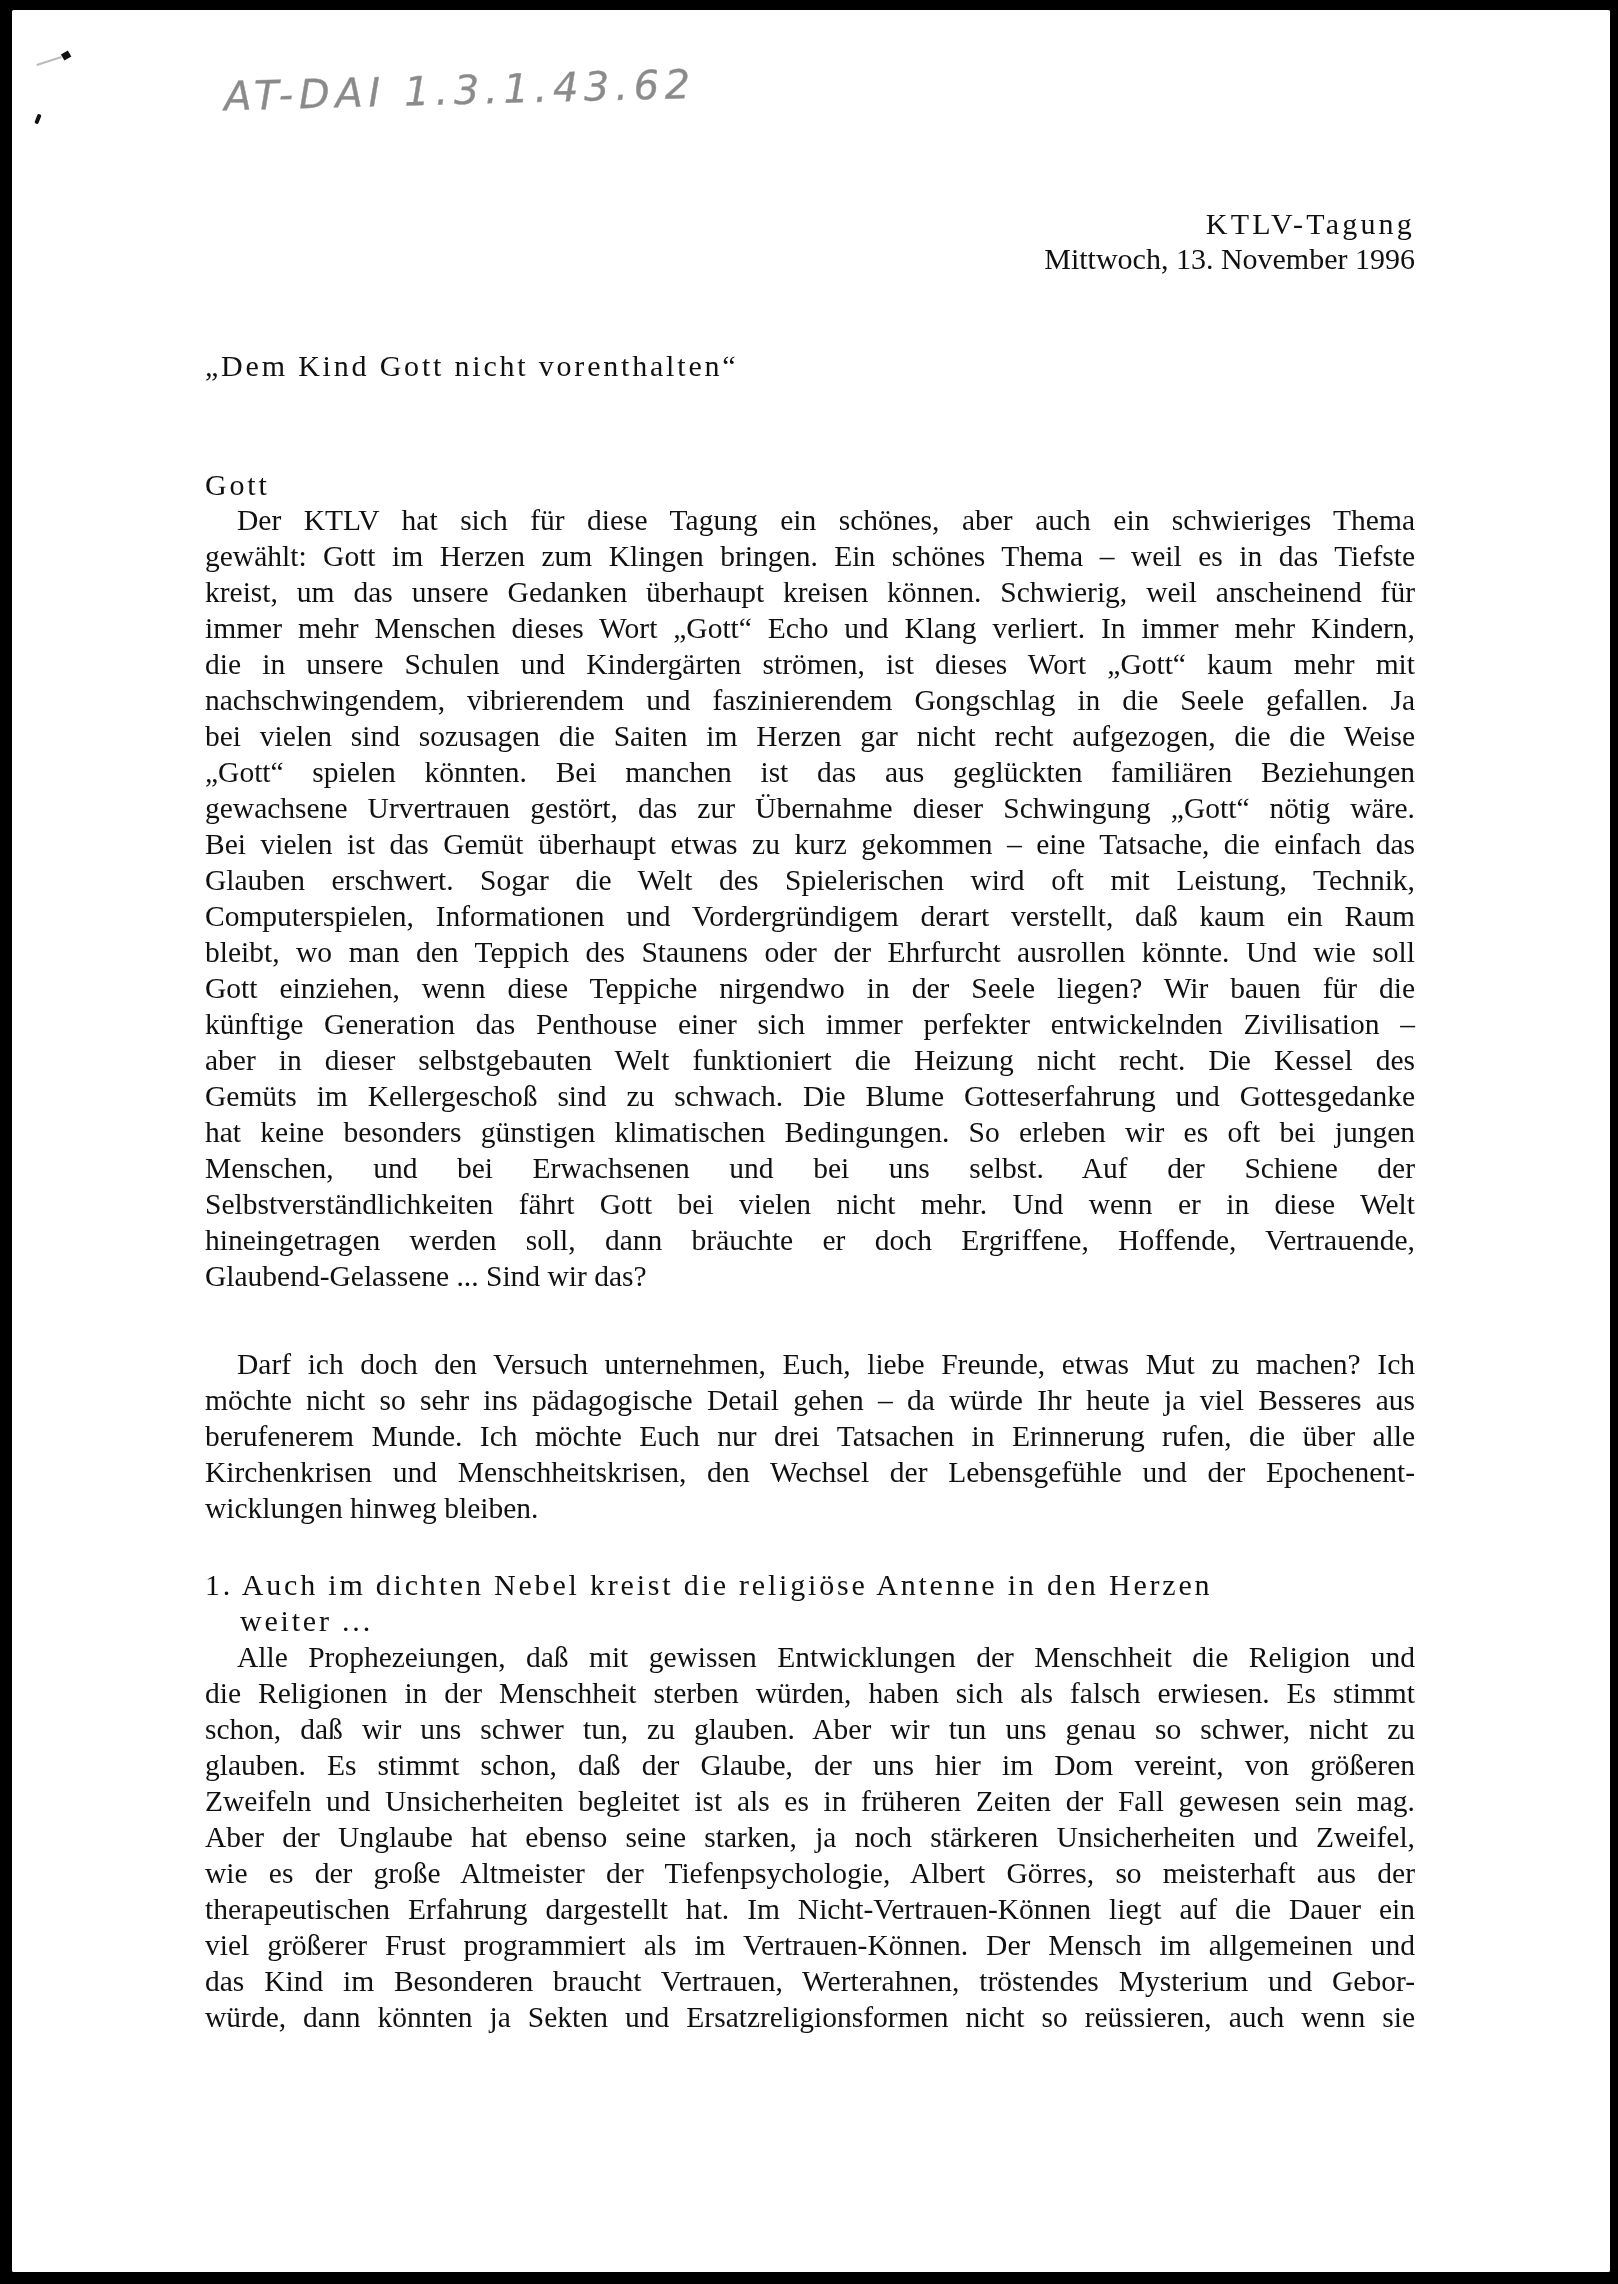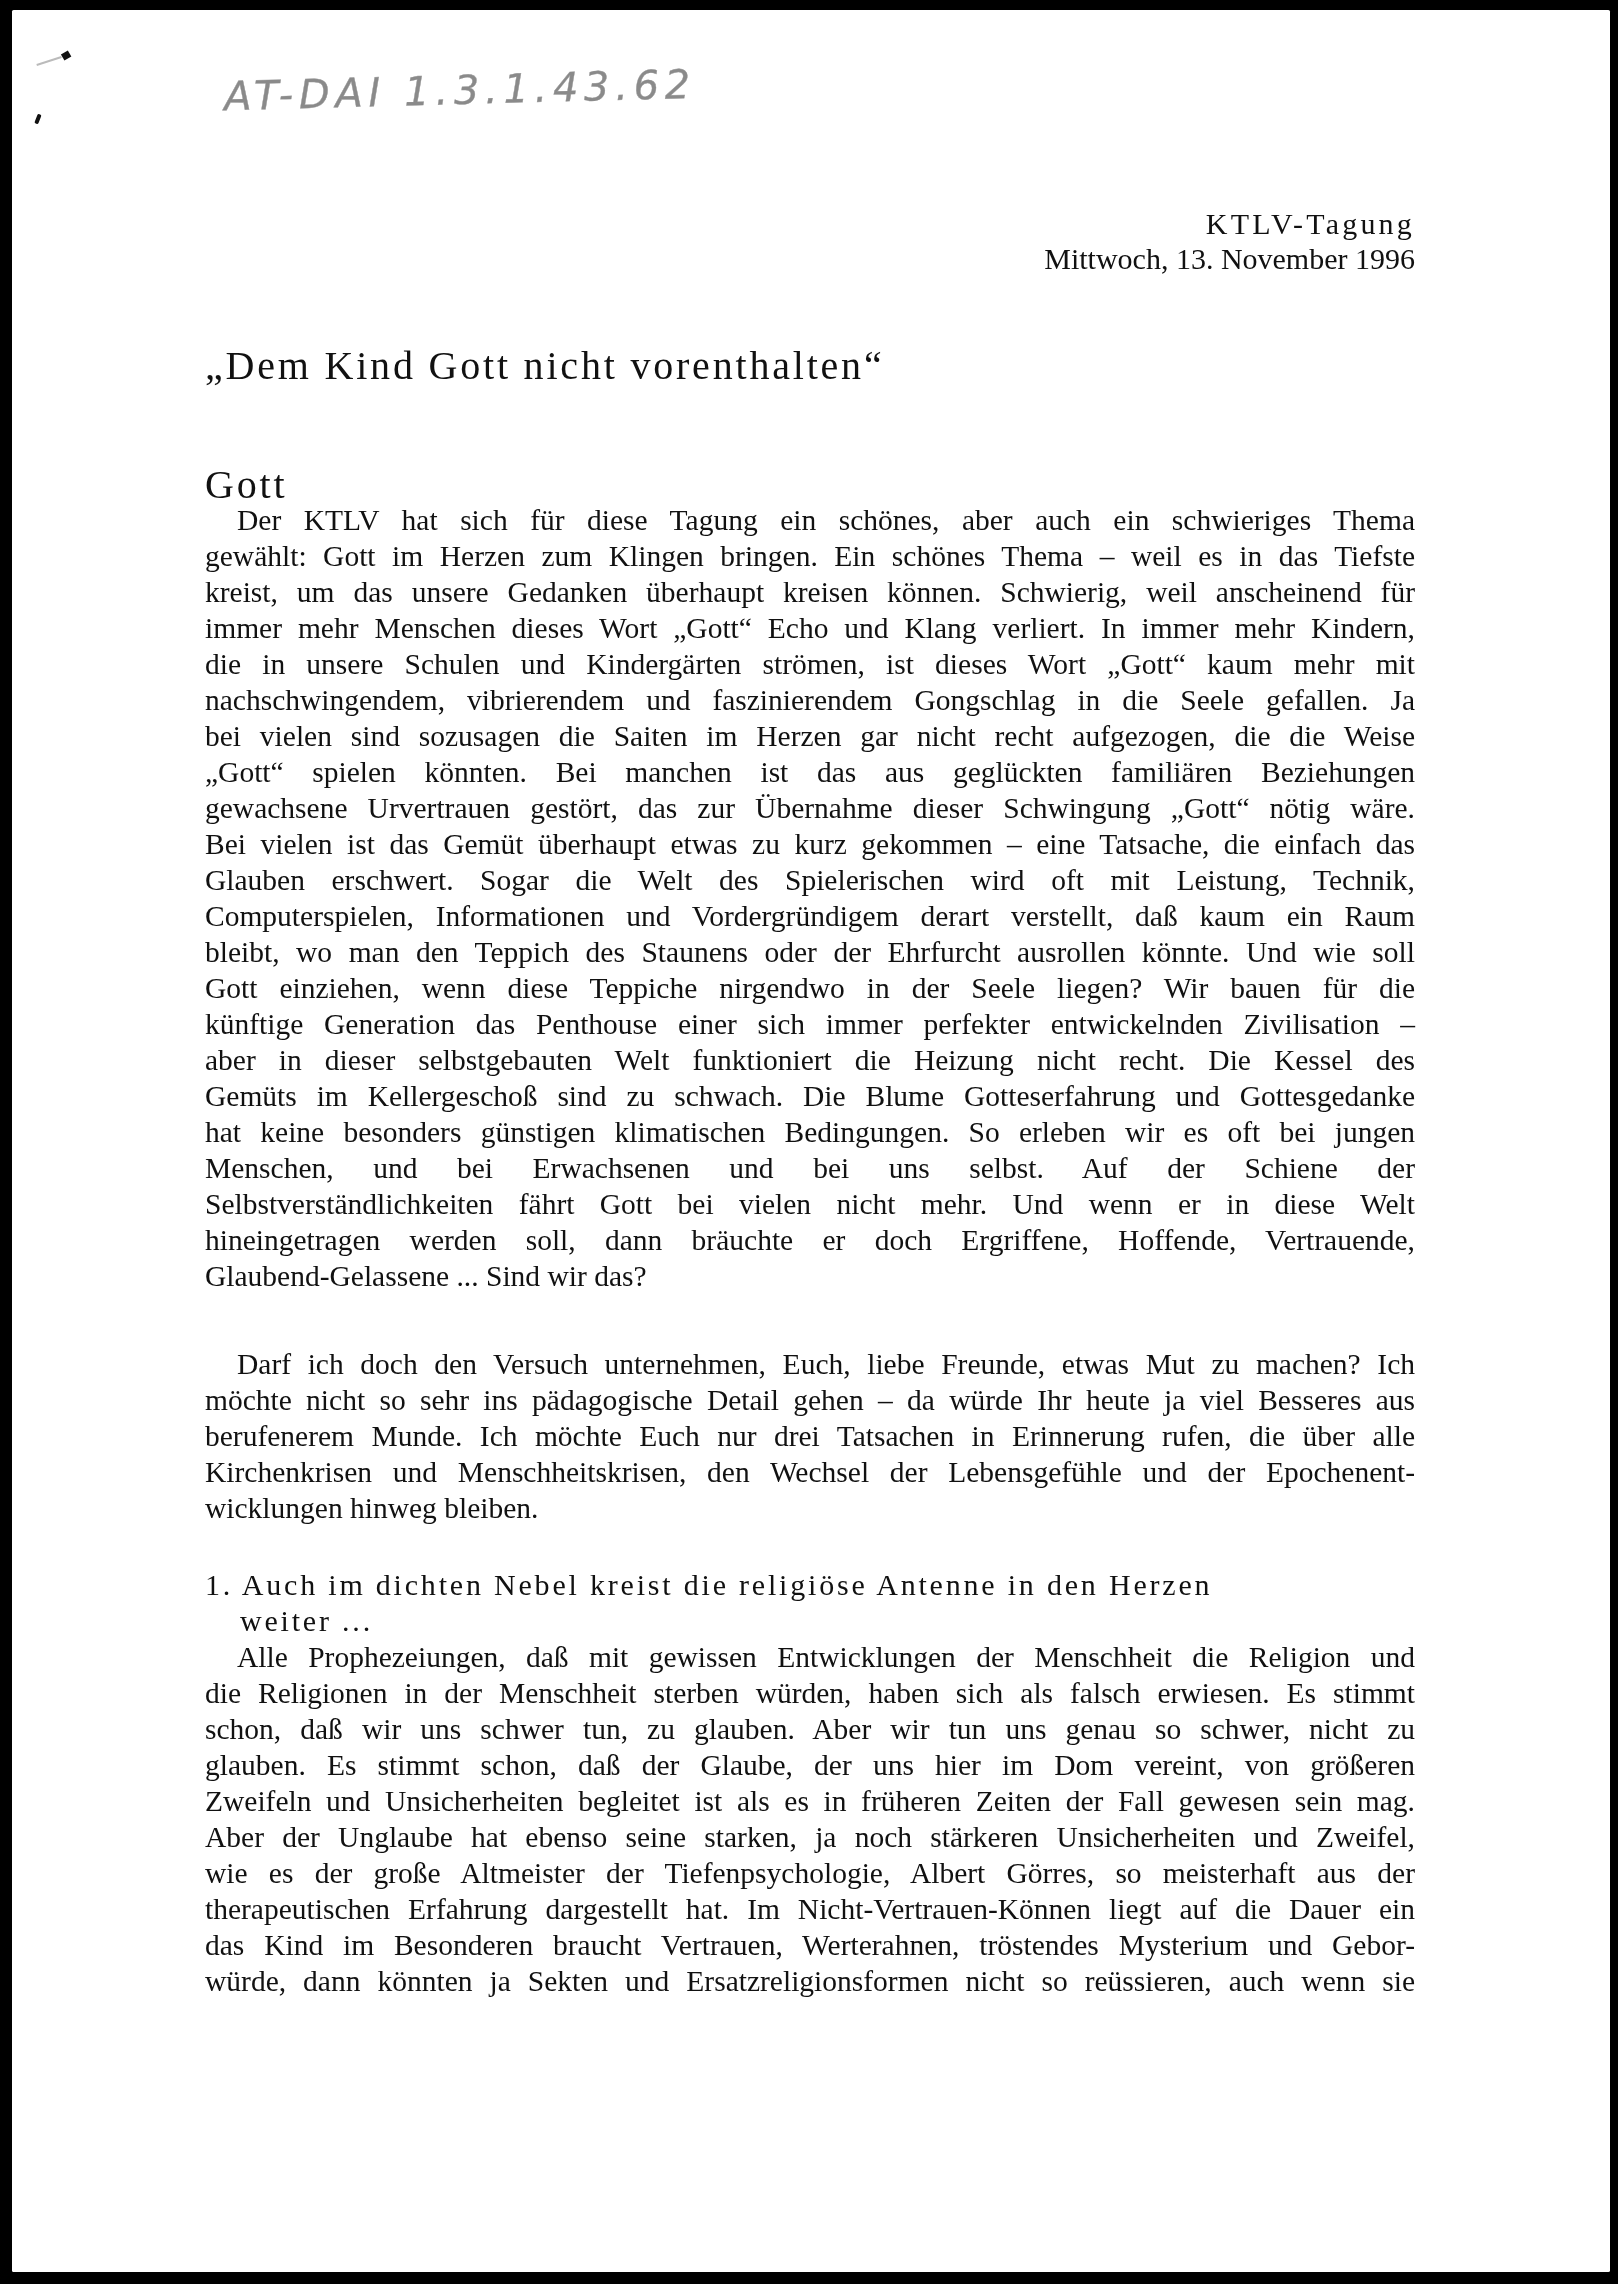--- a/index.html
+++ b/index.html
@@ -51,21 +51,21 @@
       left: 193px;
       width: 1210px;
     }
     .hdr {
       font-size: 30px;
       line-height: 35px;
       text-align: right;
     }
     .spaced { letter-spacing: 3.2px; }
     .title {
-      font-size: 40px;
+      font-size: 30px;
       line-height: 36px;
       letter-spacing: 2.8px;
     }
     .body-p {
       font-size: 29.5px;
       line-height: 36px;
       text-align: justify;
       margin: 0;
     }
     .body-p .indent { display: inline-block; width: 32px; }
@@ -146,19 +146,20 @@
   <div class="text-block" style="top: 1629px;">
     <p class="body-p" id="p3">
         <span class="line"><span class="indent"></span>Alle Prophezeiungen, daß mit gewissen Entwicklungen der Menschheit die Religion und</span>
         <span class="line">die Religionen in der Menschheit sterben würden, haben sich als falsch erwiesen. Es stimmt</span>
         <span class="line">schon, daß wir uns schwer tun, zu glauben. Aber wir tun uns genau so schwer, nicht zu</span>
         <span class="line">glauben. Es stimmt schon, daß der Glaube, der uns hier im Dom vereint, von größeren</span>
         <span class="line">Zweifeln und Unsicherheiten begleitet ist als es in früheren Zeiten der Fall gewesen sein mag.</span>
         <span class="line">Aber der Unglaube hat ebenso seine starken, ja noch stärkeren Unsicherheiten und Zweifel,</span>
         <span class="line">wie es der große Altmeister der Tiefenpsychologie, Albert Görres, so meisterhaft aus der</span>
         <span class="line">therapeutischen Erfahrung dargestellt hat. Im Nicht-Vertrauen-Können liegt auf die Dauer ein</span>
+        <span class="line">viel größerer Frust programmiert als im Vertrauen-Können. Der Mensch im allgemeinen und</span>
         <span class="line">das Kind im Besonderen braucht Vertrauen, Werterahnen, tröstendes Mysterium und Gebor-</span>
         <span class="line">würde, dann könnten ja Sekten und Ersatzreligionsformen nicht so reüssieren, auch wenn sie</span>
       </p>
   </div>
 
 </div>
 
 
 </body></html>

